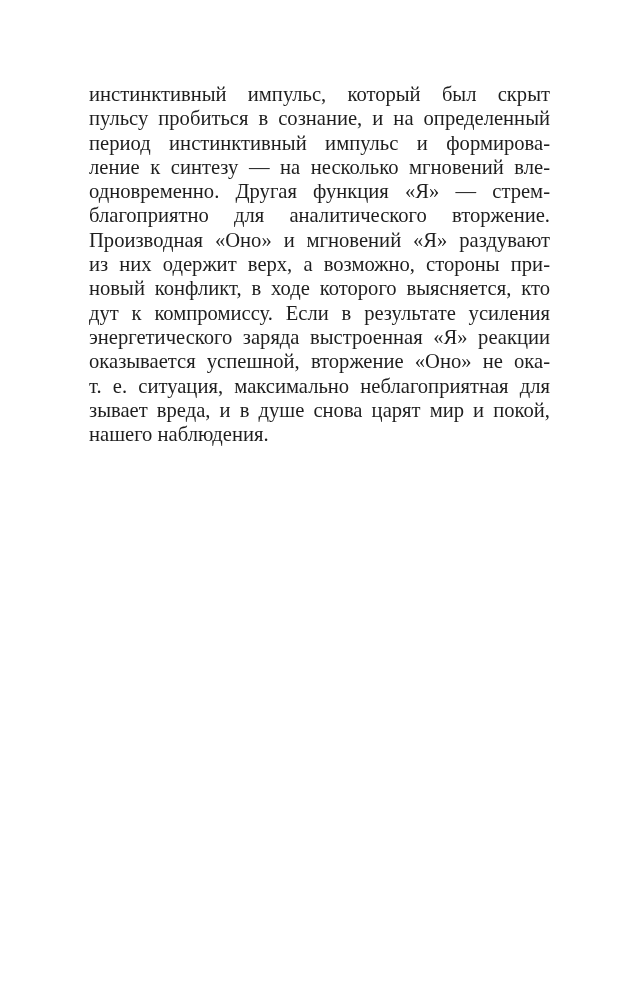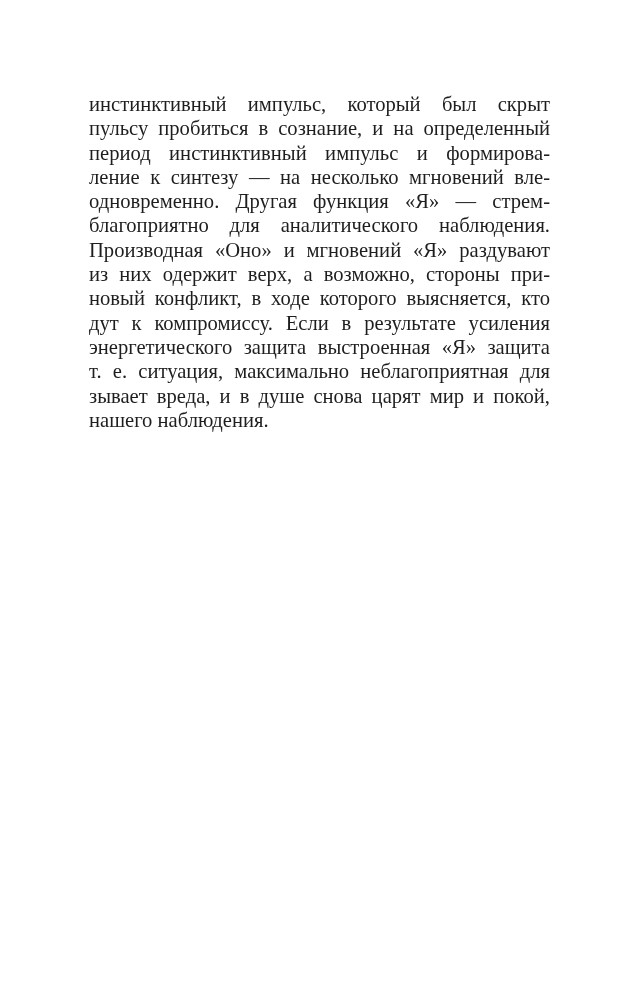--- a/index.html
+++ b/index.html
@@ -16,21 +16,21 @@
     .page {
       position: absolute;
       left: 0; top: 0;
       width: 637px;
       height: 1001px;
       background: #ffffff;
     }
     .text-block {
       position: absolute;
       left: 89px;
-      top: 92px;
+      top: 82px;
       width: 461px;
       font-family: "Liberation Serif", "DejaVu Serif", serif;
       font-size: 20.6px;
       line-height: 24.3px;
       color: #1e1e1e;
     }
     .line {
       display: block;
       white-space: nowrap;
       text-align: justify;
@@ -44,23 +44,24 @@
 </head>
 <body>
 
 <div class="page">
   <div class="text-block">
     <span class="line">инстинктивный импульс, который был скрыт</span>
     <span class="line">пульсу пробиться в сознание, и на определенный</span>
     <span class="line">период инстинктивный импульс и формирова-</span>
     <span class="line">ление к синтезу — на несколько мгновений вле-</span>
     <span class="line">одновременно. Другая функция «Я» — стрем-</span>
-    <span class="line">благоприятно для аналитического наблюдения.</span>
+    <span class="line">благоприятно для аналитического вторжение.</span>
     <span class="line">Производная «Оно» и мгновений «Я» раздувают</span>
     <span class="line">из них одержит верх, а возможно, стороны при-</span>
     <span class="line">новый конфликт, в ходе которого выясняется, кто</span>
     <span class="line">дут к компромиссу. Если в результате усиления</span>
-    <span class="line">энергетического защита выстроенная «Я» защита</span>
+    <span class="line">энергетического заряда выстроенная «Я» реакции</span>
+    <span class="line">оказывается успешной, вторжение «Оно» не ока-</span>
     <span class="line">т. е. ситуация, максимально неблагоприятная для</span>
     <span class="line">зывает вреда, и в душе снова царят мир и покой,</span>
     <span class="line last">нашего наблюдения.</span>
   </div>
 </div>
 
 </body></html>

